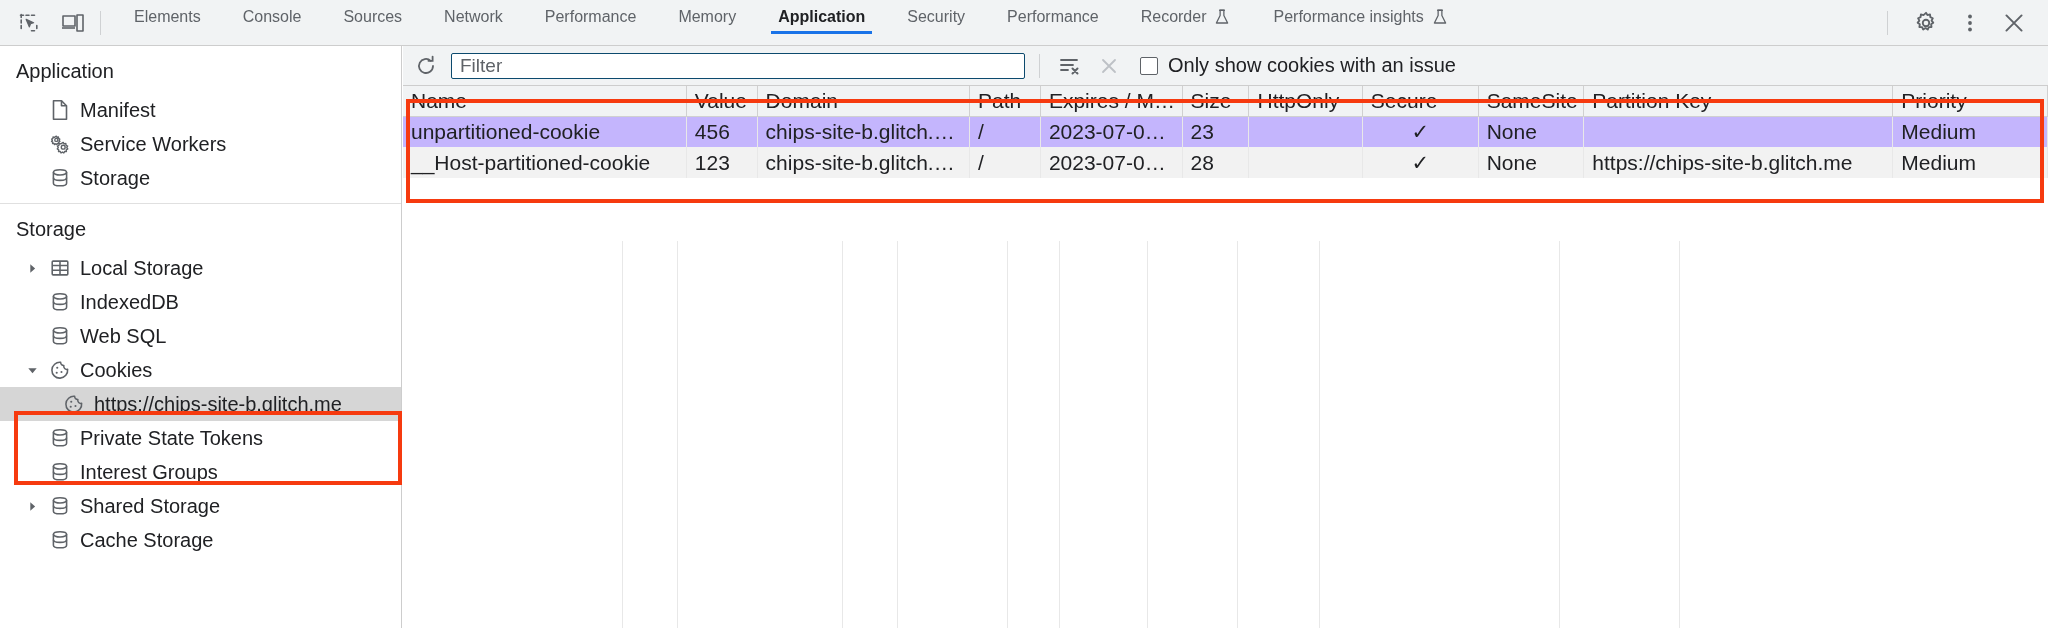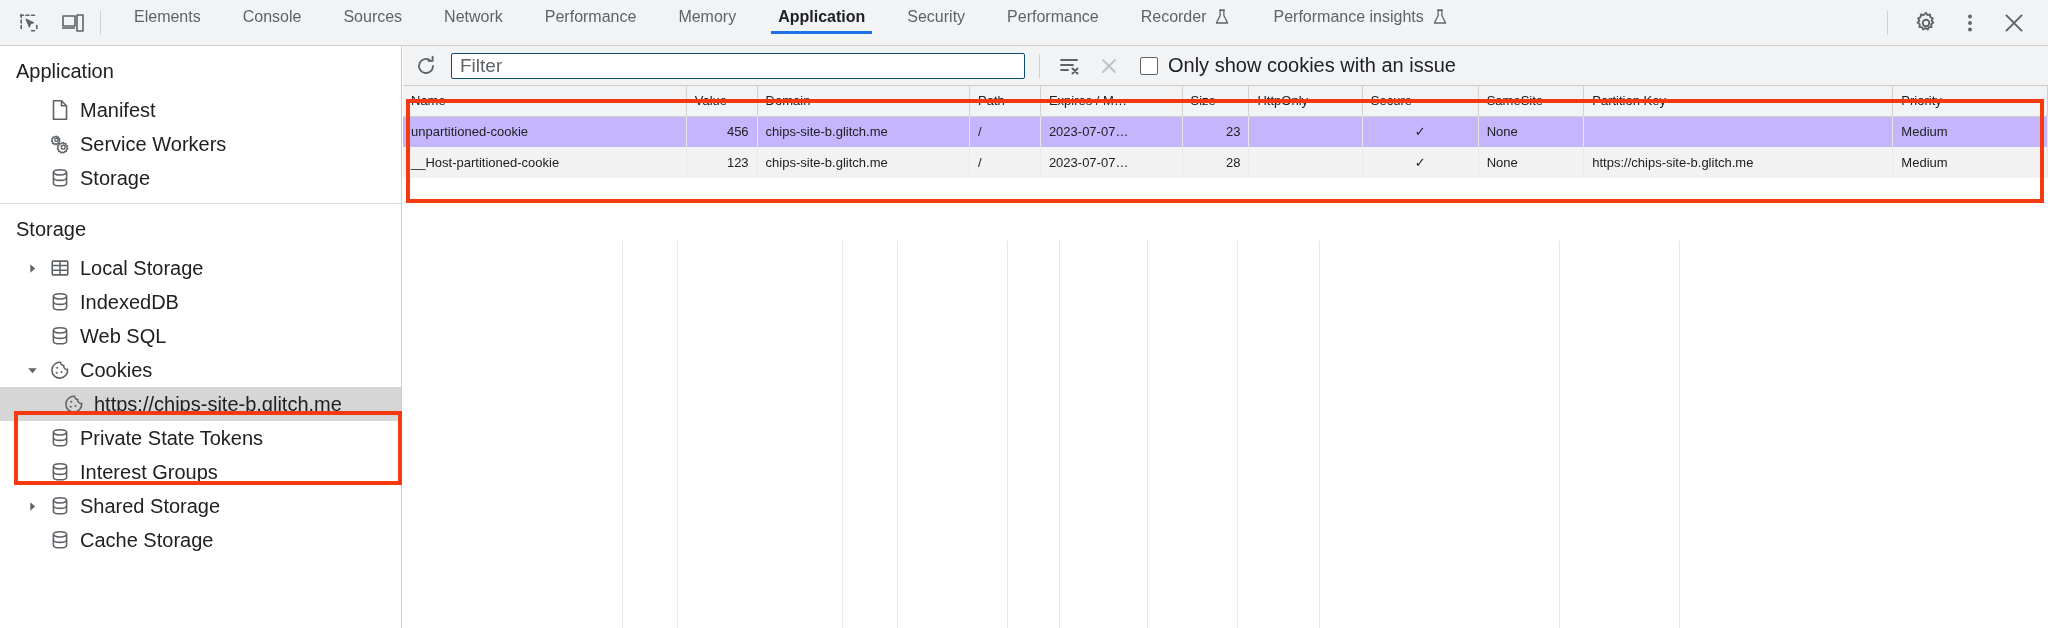--- a/index.html
+++ b/index.html
@@ -133,21 +133,21 @@
     background: #fff;
   }
   .chk-label { font-size: 20px; color: #202124; white-space: nowrap; }
 
   
   .tablewrap { position: relative; height: 542px; background: #fff; overflow: hidden; }
   table.cookies {
     border-collapse: collapse;
     table-layout: fixed;
     width: 1645px;
-    font-size: 13px;
+    font-size: 21px;
     color: #202124;
   }
   table.cookies th {
     background: #f1f3f4;
     font-weight: normal;
     text-align: left;
     height: 30px;
     padding: 0 8px;
     border-right: 1px solid #d0d0d0;
     border-bottom: 1px solid #d0d0d0;
@@ -158,21 +158,21 @@
   table.cookies td {
     height: 31px;
     padding: 0 8px;
     border-right: 1px solid #e8e8e8;
     white-space: nowrap;
     overflow: hidden;
     text-overflow: ellipsis;
   }
   table.cookies tbody tr.r-even td { background: #c4b5fd; }
   table.cookies tbody tr.r-odd  td { background: #f2f2f2; }
-  td.num { text-align: right; }
+  td.num { }
   td.ctr { text-align: center; }
   td.name-cell { padding-left: 18px; }
 
   
   .filler {
     position: absolute; left: 0; right: 0;
     top: 155px; bottom: 0;
     display: flex;
     pointer-events: none;
   }

